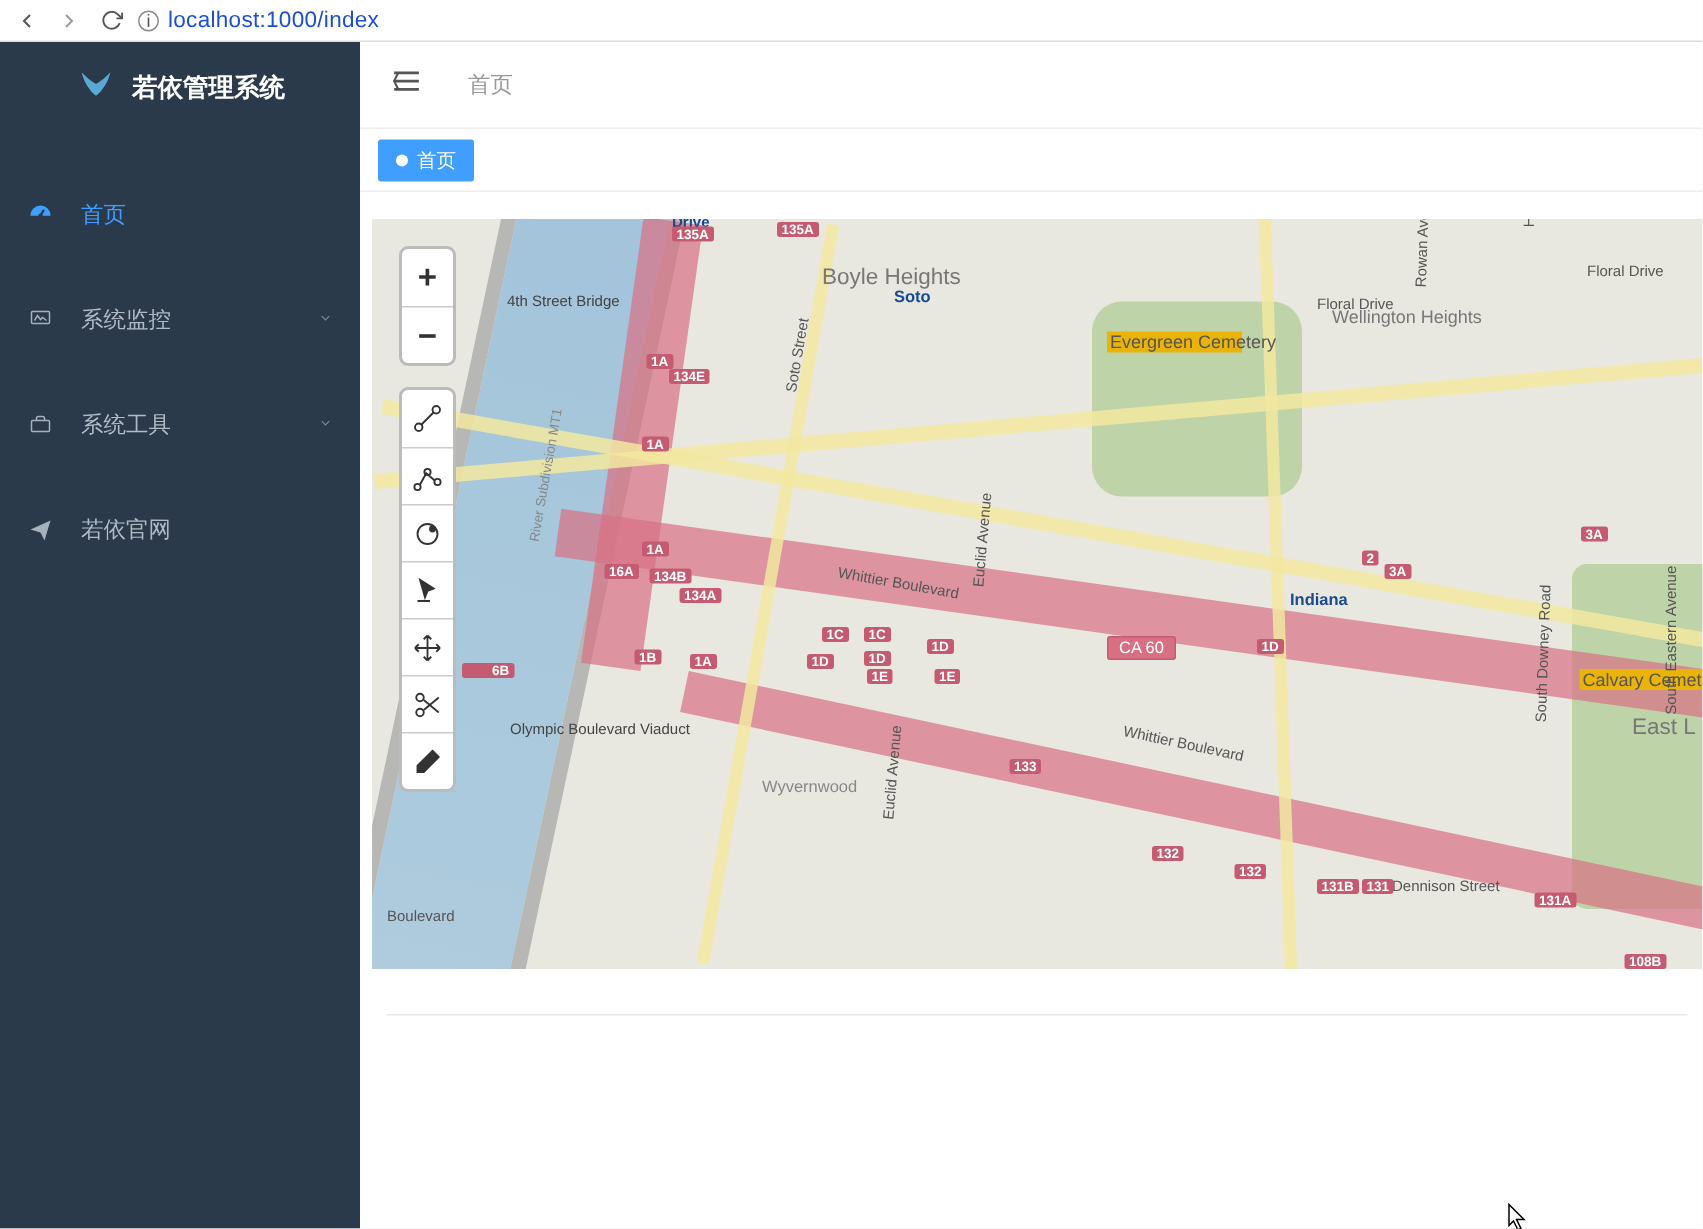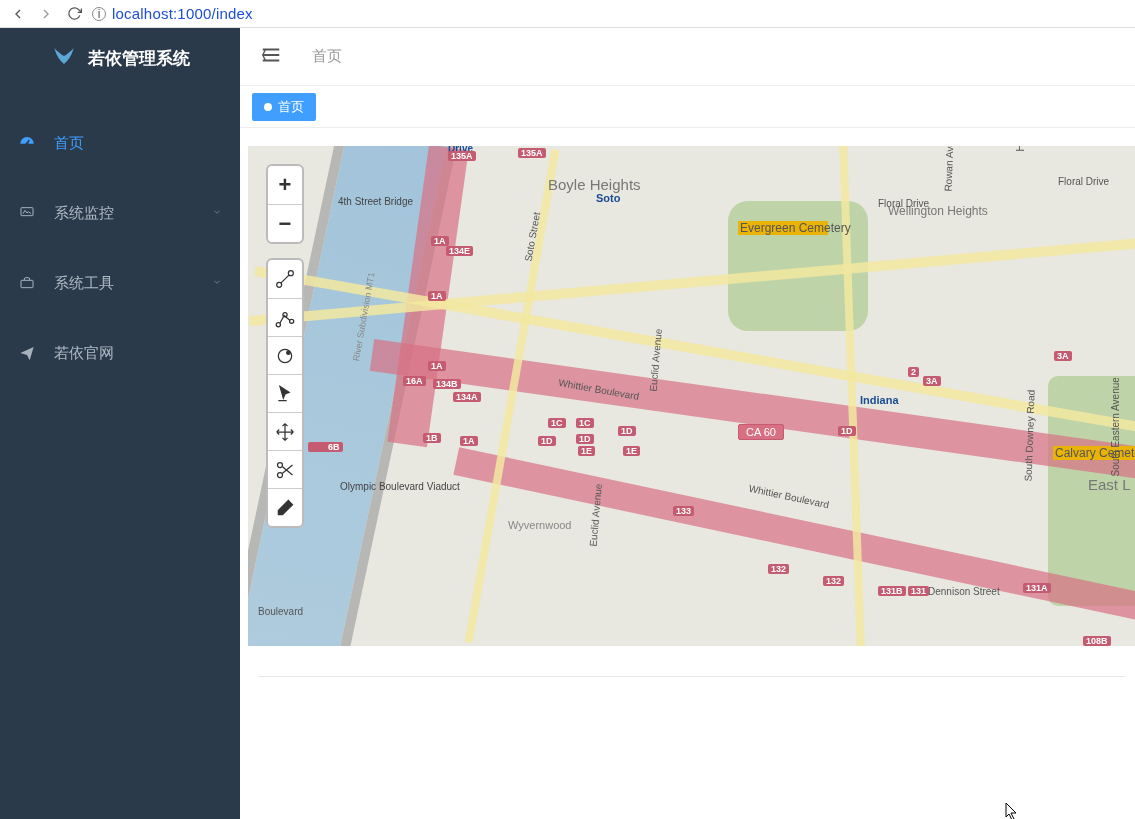--- a/index.html
+++ b/index.html
@@ -385,21 +385,21 @@
           <span class="hwy-mark" style="left:328px; top:272px;">1C</span>
           <span class="hwy-mark" style="left:290px; top:290px;">1D</span>
           <span class="hwy-mark" style="left:328px; top:288px;">1D</span>
           <span class="hwy-mark" style="left:590px; top:280px;">1D</span>
           <span class="hwy-mark" style="left:330px; top:300px;">1E</span>
           <span class="hwy-mark" style="left:375px; top:300px;">1E</span>
           <span class="hwy-mark" style="left:155px; top:230px;">16A</span>
           <span class="hwy-mark" style="left:370px; top:280px;">1D</span>
           <span class="hwy-mark" style="left:630px; top:440px;">131B</span>
           <span class="hwy-mark" style="left:660px; top:440px;">131</span>
-          <span class="hwy-mark" style="left:775px; top:437px;">131A</span>
+          <span class="hwy-mark" style="left:775px; top:449px;">131A</span>
           <span class="hwy-mark" style="left:520px; top:418px;">132</span>
           <span class="hwy-mark" style="left:575px; top:430px;">132</span>
           <span class="hwy-mark" style="left:425px; top:360px;">133</span>
           <span class="hwy-mark" style="left:835px; top:490px;">108B</span>
         </div>
 
         <div class="zoom-ctrl">
           <div class="zoom-btn">+</div>
           <div class="zoom-btn">−</div>
         </div>

